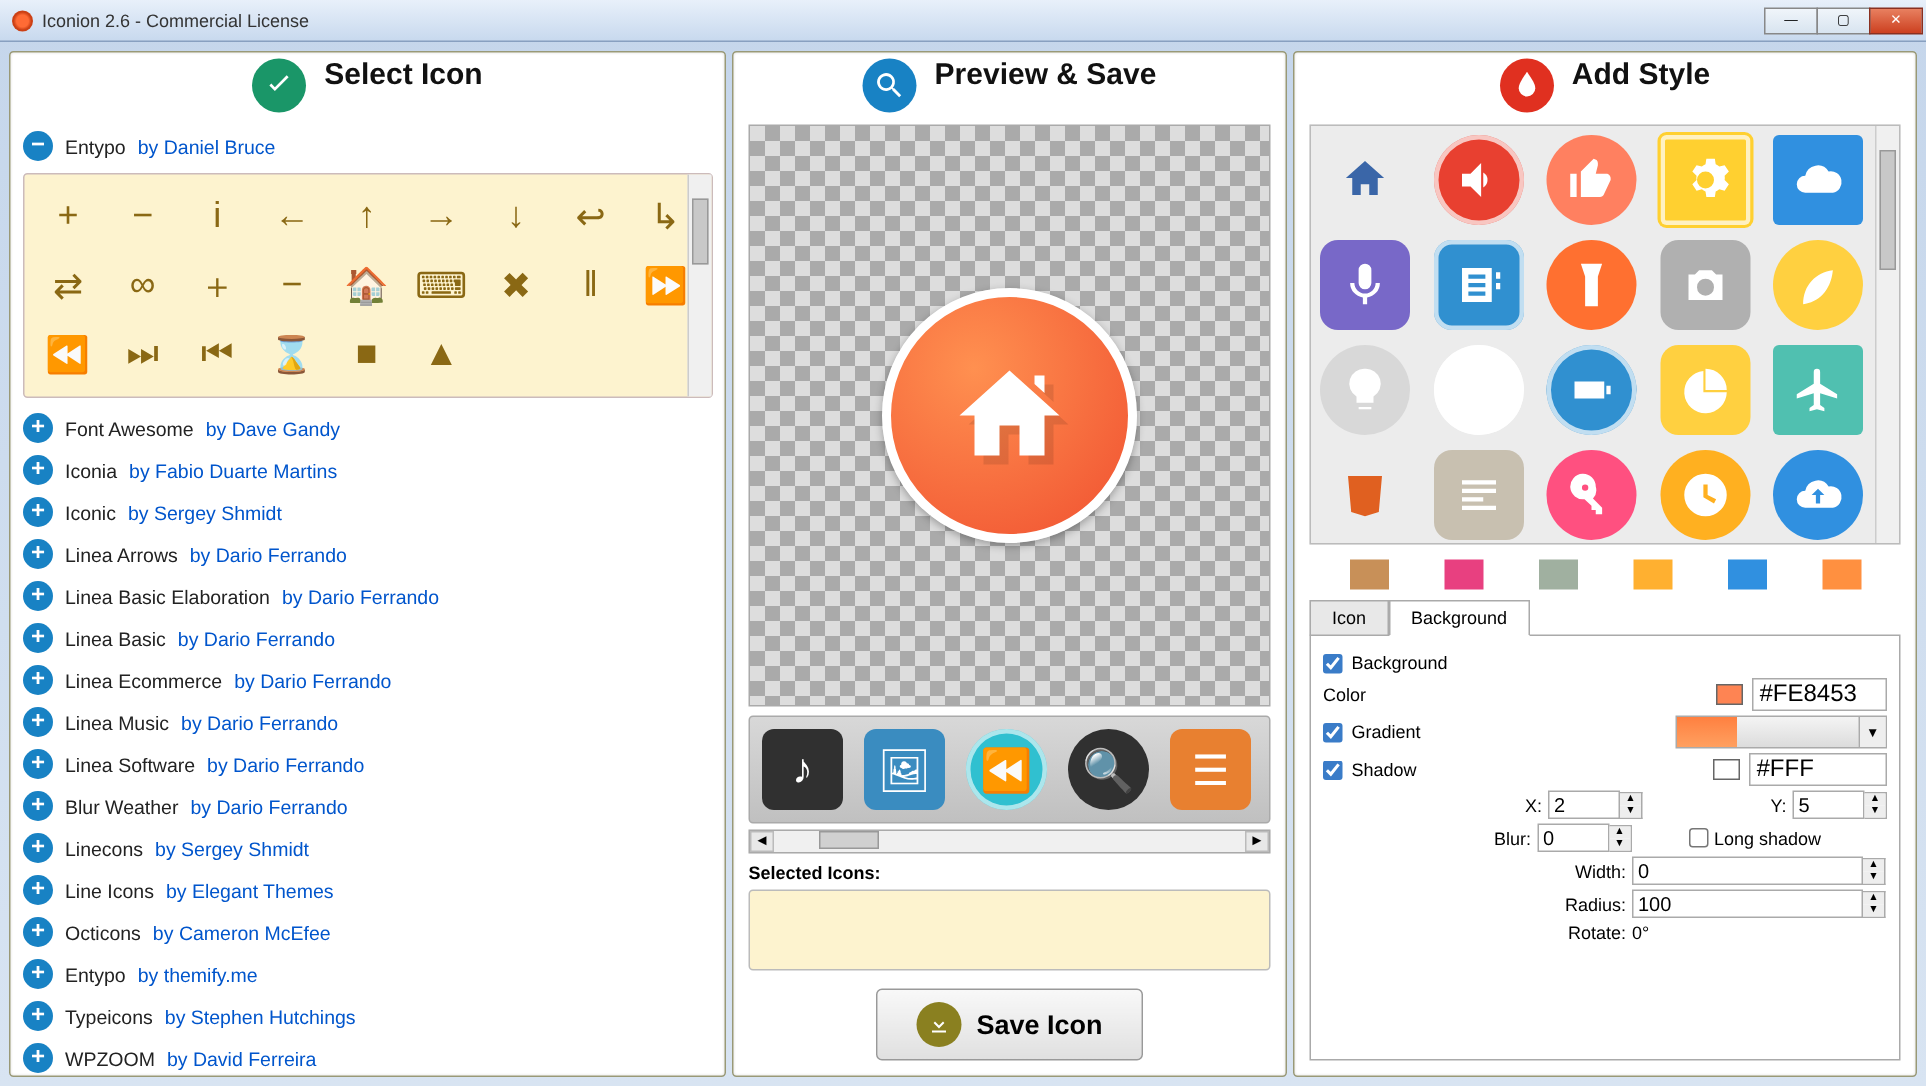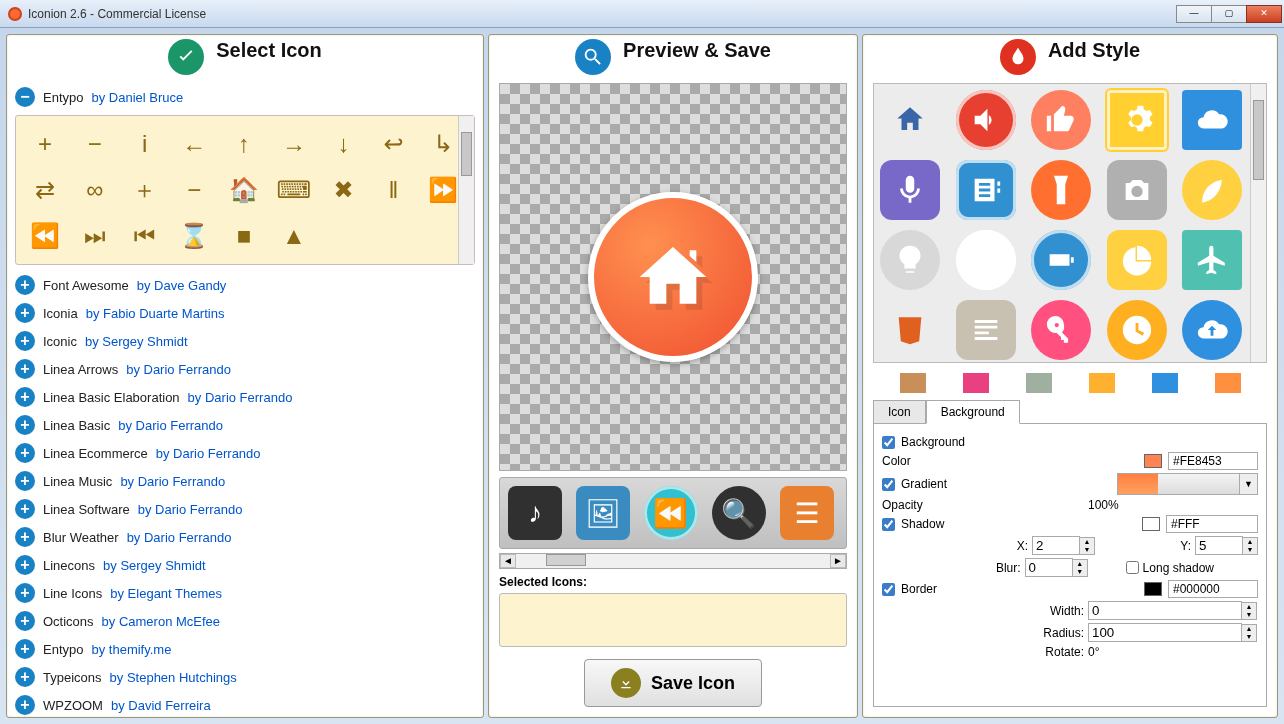--- a/index.html
+++ b/index.html
@@ -51,21 +51,21 @@
 .style-grid .vscroll .thumb{background:#c8c8c8;border:1px solid #999;height:80px;margin:16px 2px 0;}
 .swatches{display:flex;justify-content:space-around;padding:6px 18px;}
 .swatch{width:26px;height:20px;cursor:pointer;}
 .tabs{display:flex;margin:0 10px;}
 .tab{padding:4px 14px;border:1px solid #aaa;background:#e8e8e8;font-size:12px;cursor:pointer;position:relative;top:1px;}
 .tab.active{background:#fff;border-bottom-color:#fff;}
 .props{flex:1;border:1px solid #aaa;margin:0 10px 10px;padding:8px;background:#fff;overflow-y:auto;}
 .prop-row{display:flex;align-items:center;margin:3px 0;gap:6px;font-size:12px;}
 .prop-row label{min-width:50px;}
 .prop-row .lbl-right{text-align:right;min-width:52px;}
-.prop-row input[type=text]{border:1px solid #aaa;padding:1px 4px;font-size:12px;}
+.prop-row input[type=text]{border:1px solid #aaa;padding:1px 4px;font-size:16px;}
 .prop-row .color-box{width:18px;height:14px;border:1px solid #666;}
 .spinner{display:flex;align-items:center;}
 .spinner input{width:48px;border:1px solid #aaa;padding:1px 3px;}
 .spinner .btns{display:flex;flex-direction:column;border:1px solid #aaa;border-left:none;}
 .spinner .btns span{width:14px;height:8px;font-size:7px;line-height:7px;text-align:center;background:#eee;cursor:pointer;}
 .dropdown{flex:1;display:flex;border:1px solid #aaa;height:22px;align-items:stretch;}
 .dropdown .grad-prev{width:40px;background:linear-gradient(to bottom,#ff8040,#ffa060);}
 .dropdown .grad-rest{flex:1;background:linear-gradient(to bottom,#f4f4f4,#dcdcdc);}
 .dropdown .dd-arr{width:18px;background:#eee;border-left:1px solid #aaa;text-align:center;font-size:9px;line-height:20px;}
 input[type=checkbox]{accent-color:#3a7cc8;}
@@ -395,25 +395,20 @@
           <input type="checkbox" checked="" style="">
           <label style="min-width:64px">Gradient</label>
           <div style="flex:1"></div>
           <div class="dropdown" style="max-width:170px">
             <div class="grad-prev"></div>
             <div class="grad-rest"></div>
             <div class="dd-arr">▼</div>
           </div>
         </div>
       <div class="prop-row">
-          <label style="min-width:72px">Opacity</label>
-          <div style="flex:1"></div>
-          <span style="width:170px">100%</span>
-        </div>
-      <div class="prop-row">
           <input type="checkbox" checked="" style="">
           <label style="min-width:58px">Shadow</label>
           <div style="flex:1"></div>
           <div class="color-box" style="background:#fff"></div>
           <input type="text" style="width: 92px;" value="#FFF">
         </div>
       <div class="prop-row" style="justify-content:flex-end;gap:4px">
         <span class="lbl-right">X:</span>
           <div class="spinner">
             <input value="2" style="">
@@ -438,27 +433,20 @@
             <div class="btns">
               <span>▲</span>
               <span>▼</span>
             </div>
           </div>
         <div style="width:30px"></div>
           <input type="checkbox" style="">
           <label>Long shadow</label>
           <div style="width:40px"></div>
       </div>
-      <div class="prop-row">
-          <input type="checkbox" checked="" style="">
-          <label style="min-width:58px">Border</label>
-          <div style="flex:1"></div>
-          <div class="color-box" style="background:#000"></div>
-          <input type="text" style="width: 90px;" value="#000000">
-        </div>
       <div class="prop-row" style="justify-content:flex-end;gap:4px">
           <span class="lbl-right">Width:</span>
           <div class="spinner" style="flex:0 0 170px">
             <input style="width: 154px;" value="0">
             <div class="btns">
               <span>▲</span>
               <span>▼</span>
             </div>
           </div>
         </div>

